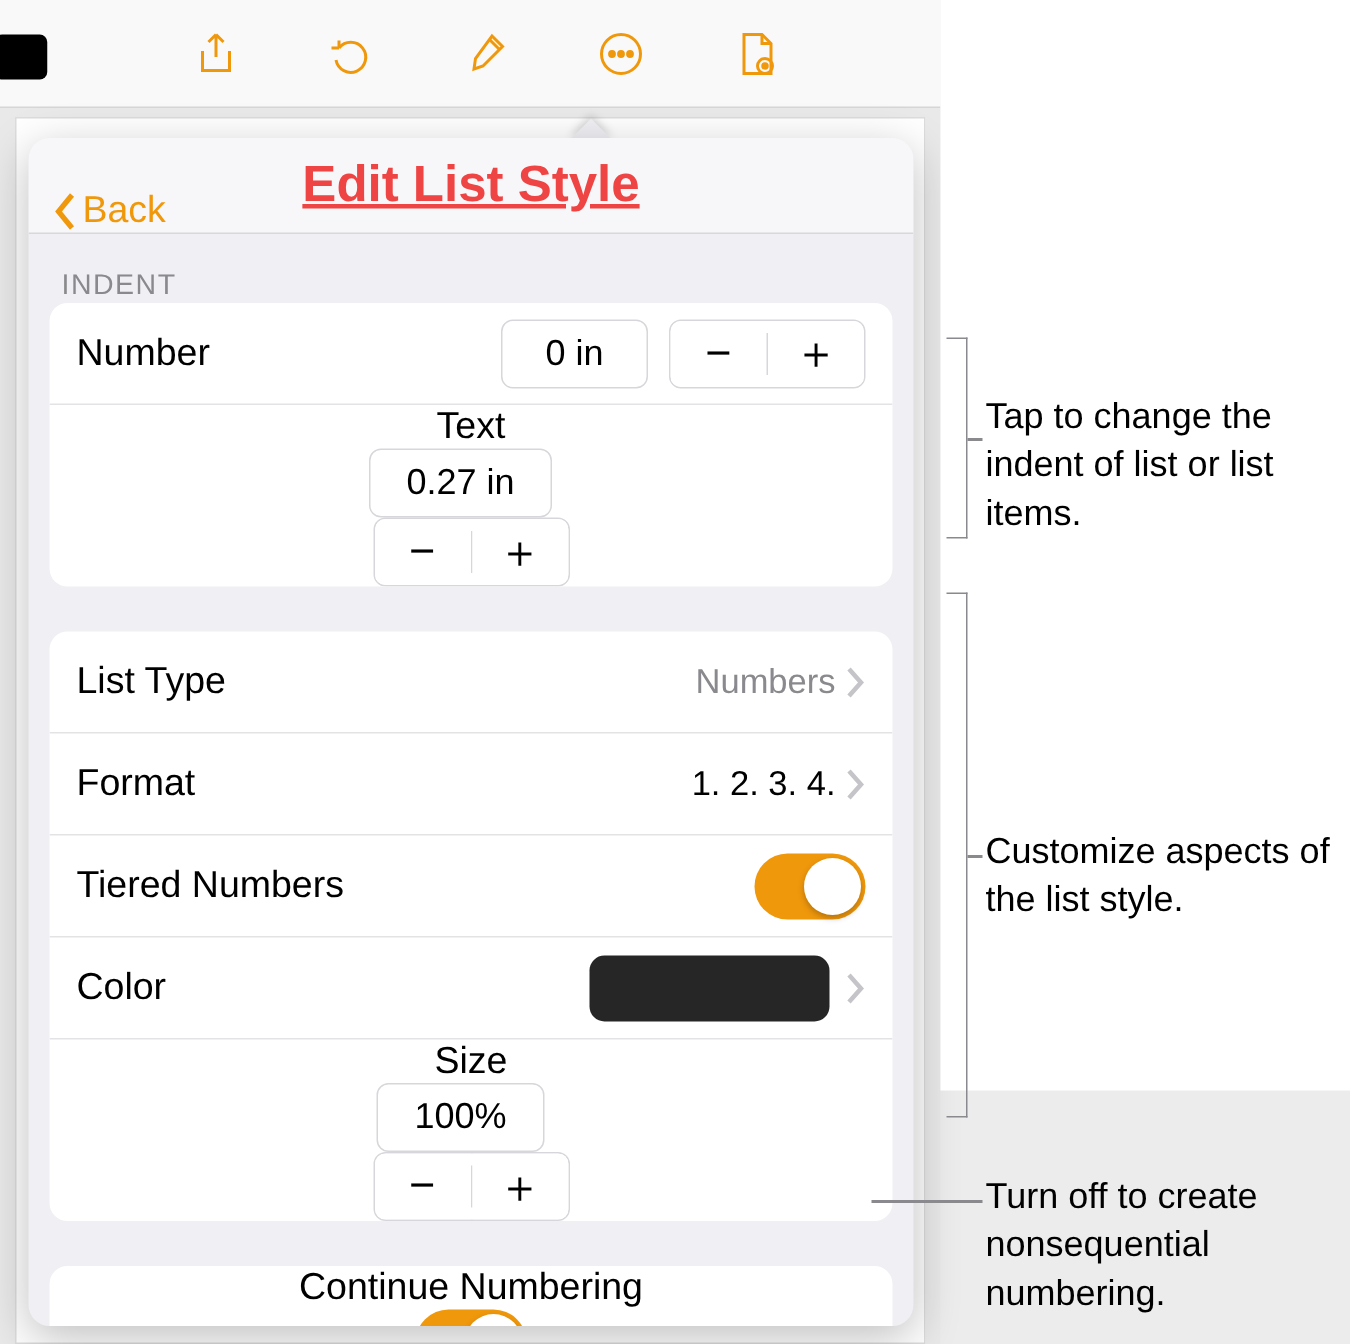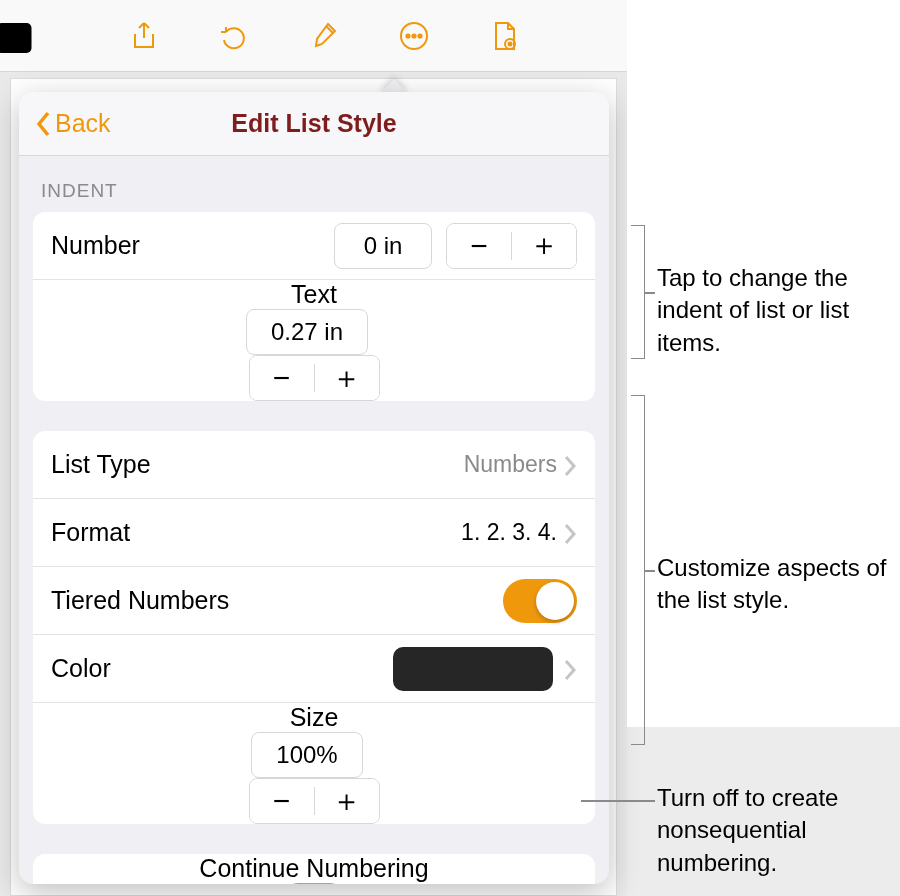--- a/index.html
+++ b/index.html
@@ -15,27 +15,27 @@
   
   .doc-bg { position:absolute; left:0; top:72px; width:627px; height:824px; background:#e9e9e9; }
   .doc-bg::before { content:""; position:absolute; left:10px; right:10px; top:6px; bottom:0; background:#fff; border:1px solid #dcdcdc;}
 
   
   .popover { position: absolute; left: 19px; top: 92px; width: 590px; height: 792px; background: #efeff4; border-radius: 14px; box-shadow: 0 8px 30px rgba(0,0,0,.25); overflow: hidden; }
   .pop-arrow { position:absolute; left:380px; top:79px; width:28px; height:14px; }
   .pop-arrow::before { content:""; position:absolute; left:0; top:0; width:0; height:0; border-left:14px solid transparent; border-right:14px solid transparent; border-bottom:14px solid #efeff4; filter: drop-shadow(0 -2px 3px rgba(0,0,0,.18)); }
 
   .pop-header { height: 64px; display: flex; align-items: center; justify-content: center; position: relative; border-bottom: 1px solid #d8d8dc; background:#f7f7f9; }
-  .pop-header .back { position: absolute; left: 10px; top: 0; bottom: 0; display: flex; align-items: center; color: #f0980c; font-size: 25px; gap: 2px; padding: 0 6px;}
+  .pop-header .back { position: absolute; left: 10px; top: 0; bottom: 0; display: flex; align-items: flex-end; color: #f0980c; font-size: 25px; gap: 2px; padding: 0 6px;}
   .pop-header .back svg { width: 18px; height: 28px; stroke: #f0980c; fill: none; stroke-width: 3.5; }
-  .pop-header .title { font-size: 25px; font-weight: 600; color: #7f1d1d; }
+  .pop-header .title { font-size: 34px; font-weight: 600; color: #ef4444; text-decoration: underline; }
 
   .pop-scroll { position:absolute; top:64px; left:0; right:0; bottom:0; overflow:hidden; padding-bottom: 20px;}
 
-  .section-label { font-size: 19px; color: #8a8a8e; letter-spacing: 1px; padding: 24px 22px 10px; }
+  .section-label { font-size: 19px; color: #8a8a8e; letter-spacing: 1px; padding: 24px 22px 0; }
 
   .card { margin: 0 14px 30px; background: #fff; border-radius: 12px; overflow: hidden; }
   .row { display: flex; align-items: center; min-height: 68px; padding: 0 18px; border-bottom: 1px solid #e3e3e6; font-size: 25px; color: #000; }
   .row:last-child { border-bottom: none; flex-direction: column; }
   .row .label { flex: 1; }
   .row .value-detail { color: #8a8a8e; font-size: 23px; margin-right: 6px; }
   .row .chev { width: 14px; height: 22px; }
   .row .chev svg { width: 14px; height: 22px; stroke: #c5c5c9; fill: none; stroke-width: 3; }
 
   .value-box { min-width: 98px; height: 46px; border: 1.5px solid #d7d7db; border-radius: 8px; display: flex; align-items: center; justify-content: center; font-size: 24px; color:#000; padding: 0 24px; margin-right: 14px; background:#fff;}

